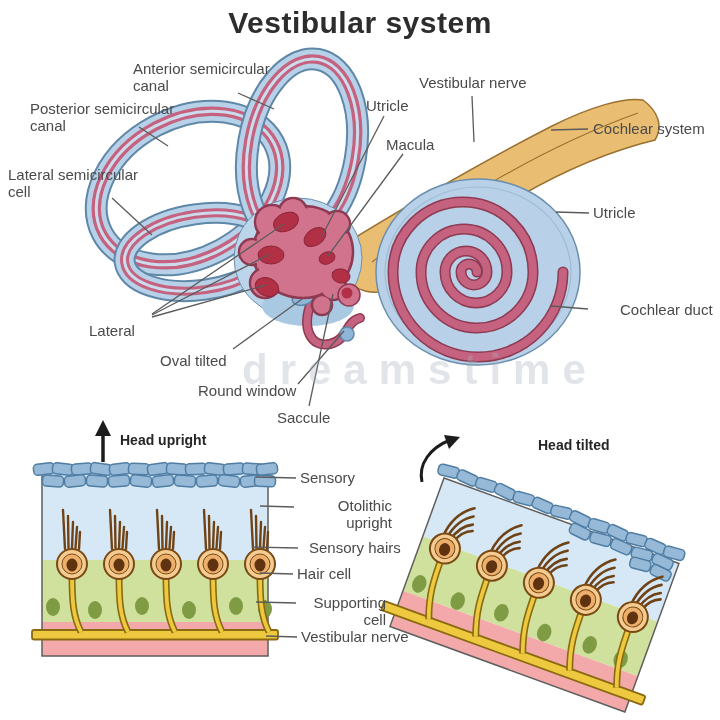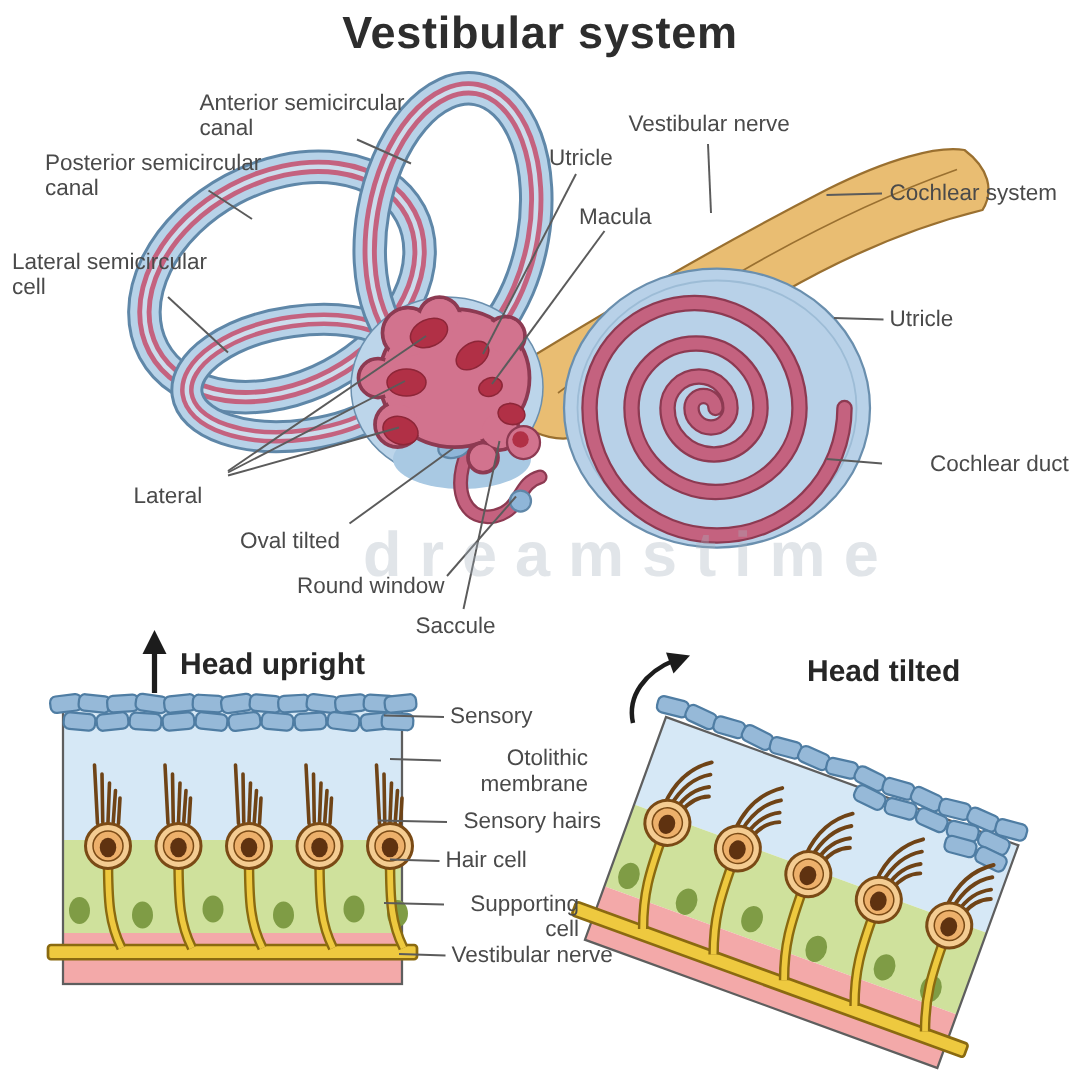--- a/index.html
+++ b/index.html
@@ -11,21 +11,21 @@
     position:absolute;top:6px;left:0;width:100%;text-align:center;
     font-size:30px;font-weight:600;color:#2d2d2d;letter-spacing:.5px;z-index:5;
   }
   .lbl{
     position:absolute;color:#4a4a4a;font-size:15px;line-height:1.14;
     white-space:nowrap;z-index:6;text-align:right;
   }
   .lbl.wrap{white-space:normal;}
   .lbl.ctr{text-align:left;}
   .cap{
-    position:absolute;color:#262626;font-size:20px;font-weight:bold;
+    position:absolute;color:#262626;font-size:14px;font-weight:bold;
     white-space:nowrap;z-index:6;
   }
   svg.layer{position:absolute;overflow:visible;}
   #leaders{left:0;top:0;z-index:4;pointer-events:none;}
   #leaders line{stroke:#5b5b5b;stroke-width:1.3;}
   #watermark{
     position:absolute;left:242px;top:346px;font-size:42px;font-weight:bold;
     color:rgba(168,178,190,0.34);letter-spacing:12px;z-index:7;pointer-events:none;
   }
 </style>
@@ -282,21 +282,21 @@
 <div class="lbl" style="left:419px;top:74px">Vestibular nerve</div>
 <div class="lbl" style="left:593px;top:120px">Cochlear system</div>
 <div class="lbl" style="left:593px;top:204px">Utricle</div>
 <div class="lbl" style="left:620px;top:301px">Cochlear duct</div>
 <div class="lbl" style="left:89px;top:322px">Lateral</div>
 <div class="lbl" style="left:160px;top:352px">Oval tilted</div>
 <div class="lbl" style="left:198px;top:382px">Round window</div>
 <div class="lbl" style="left:277px;top:409px">Saccule</div>
 
 <div class="lbl" style="left:300px;top:469px">Sensory</div>
-<div class="lbl wrap" style="left:300px;top:497px;width:92px">Otolithic membrane</div>
+<div class="lbl wrap" style="left:300px;top:497px;width:92px">Otolithic upright</div>
 <div class="lbl" style="left:309px;top:539px">Sensory hairs</div>
 <div class="lbl" style="left:297px;top:565px">Hair cell</div>
 <div class="lbl wrap" style="left:300px;top:594px;width:86px">Supporting cell</div>
 <div class="lbl" style="left:301px;top:628px">Vestibular nerve</div>
 
 <div class="cap" style="left:120px;top:432px">Head upright</div>
 <div class="cap" style="left:538px;top:437px">Head tilted</div>
 
 <div id="watermark">dreamstime</div>
 

